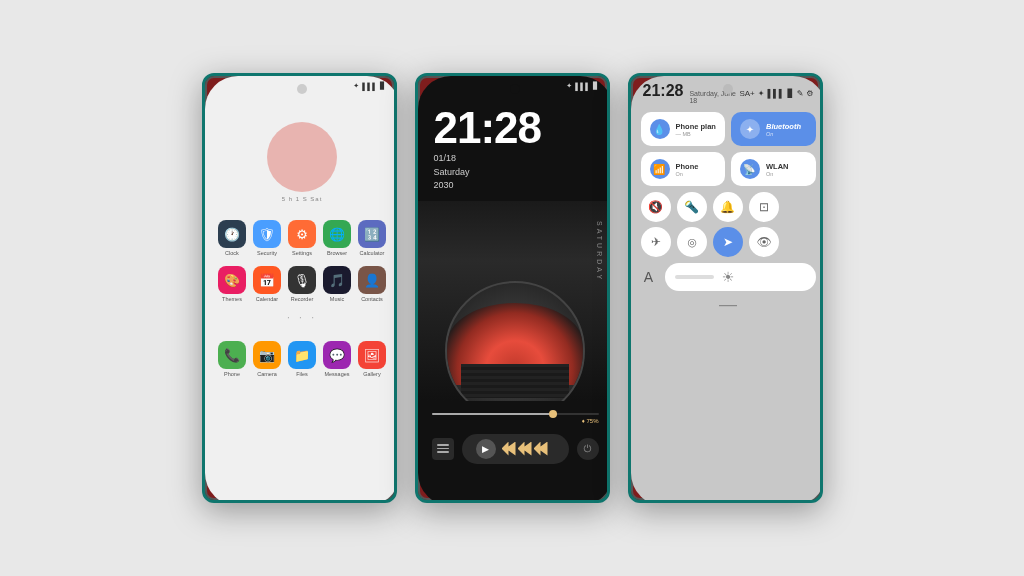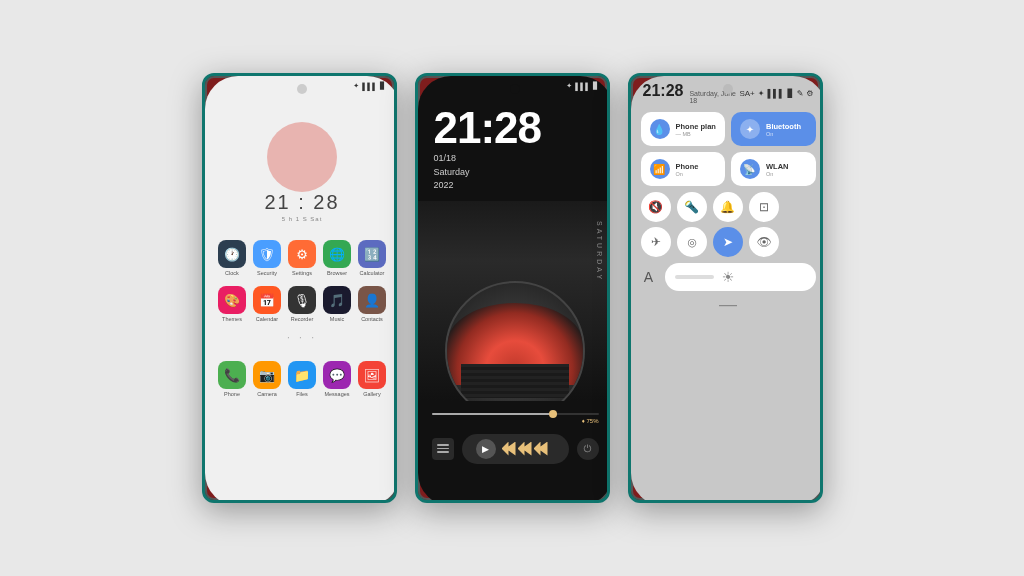--- a/index.html
+++ b/index.html
@@ -353,21 +353,21 @@
       border-radius: 50%;
       display: flex;
       align-items: center;
       justify-content: center;
       font-size: 10px;
       flex-shrink: 0;
     }
     .p3-tile-icon.blue-bg { background: #5b8fe8; color: white; }
     .p3-tile-icon.white-bg { background: rgba(255,255,255,0.3); color: white; }
     .p3-tile-text { font-size: 7px; color: #333; }
-    .p3-tile.active-blue .p3-tile-text { color: white; }
+    .p3-tile.active-blue .p3-tile-text { color: white; font-style: italic; }
     .p3-tile-label { font-weight: 600; font-size: 7.5px; }
     .p3-tile-sub { font-size: 5.5px; color: #999; }
     .p3-tile.active-blue .p3-tile-sub { color: rgba(255,255,255,0.7); }
 
     .p3-icon-grid {
       margin: 6px 10px 0;
       display: grid;
       grid-template-columns: repeat(5, 1fr);
       gap: 5px;
     }
@@ -439,21 +439,20 @@
       <span style="font-size:7px;visibility:hidden;">12:00</span>
       <div class="icons">
         <span>✦</span>
         <span>▌▌▌</span>
         <span>▊</span>
       </div>
     </div>
 
     <div class="p1-clock-area">
       <div class="p1-circle"></div>
-      <div class="p1-clock-time">21 : 28</div>
       <div class="p1-clock-date">5 h  1 S  Sat</div>
     </div>
 
     <div class="p1-apps">
       <div class="p1-app-row">
         <div class="p1-app">
           <div class="p1-app-icon" style="background:#2c3e50;">🕐</div>
           <span class="p1-app-label">Clock</span>
         </div>
         <div class="p1-app">
@@ -538,21 +537,21 @@
         <span>▌▌▌</span>
         <span>▊</span>
       </div>
     </div>
 
     <div class="p2-top">
       <div class="p2-clock">21:28</div>
       <div class="p2-clock-details">
         <span>01/18</span><br>
         <span>Saturday</span><br>
-        <span>2022</span>
+        <span>2030</span>
       </div>
     </div>
 
     <div class="p2-vinyl-area">
       <div class="p2-vinyl-bg"></div>
       <div class="p2-saturday-text">SATURDAY</div>
       <div class="p2-vinyl-disc">
         <div class="p2-vinyl-art"></div>
         <div class="p2-vinyl-stripe"></div>
       </div>

